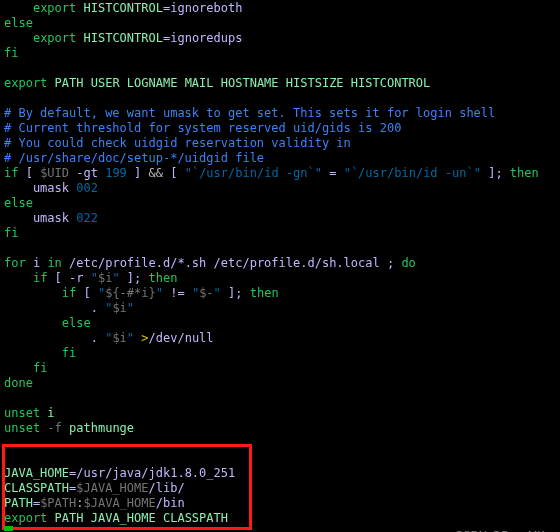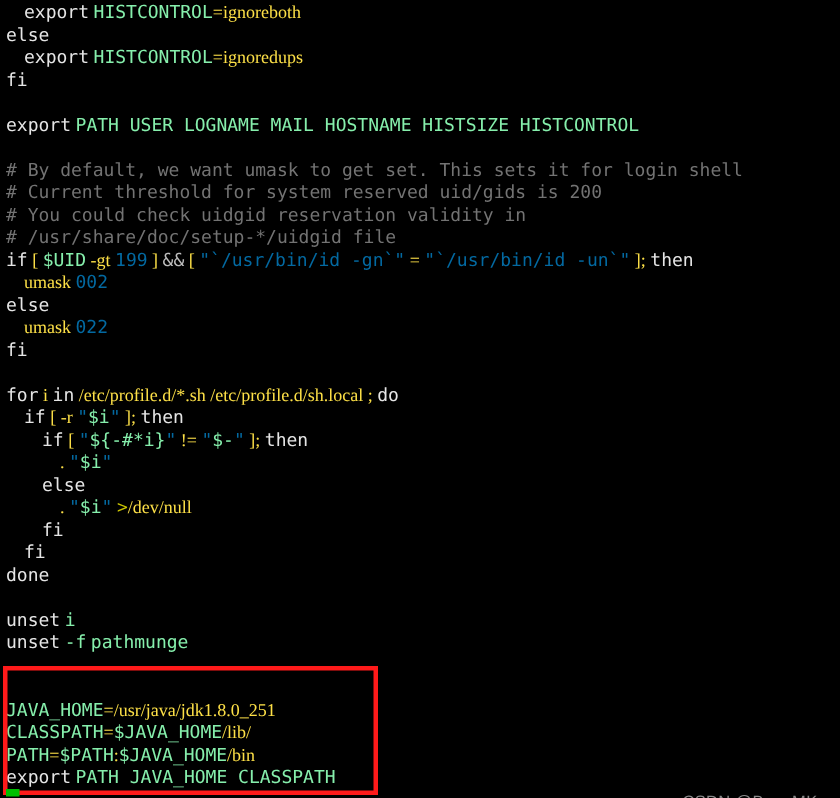--- a/index.html
+++ b/index.html
@@ -23,25 +23,25 @@
     left: 4px;
     top: 1px;
     white-space: pre;
     letter-spacing: 0px;
   }
   .ln {
     height: 15px;
     white-space: pre;
   }
   
-  .kw   { color: #e5e5e5; }            
+  .kw   { color: #22c55e; }            
   .cy   { color: #86efac; }            
-  .wh   { color: #fde047; font-family: Liberation Serif, serif; }            
-  .cm   { color: #737373; }            
-  .mg   { color: #86efac; }            
+  .wh   { color: #c4b5fd; }            
+  .cm   { color: #3b82f6; }            
+  .mg   { color: #737373; }            
   .rd   { color: #0369a1; }            
   .op   { color: #c9c400; }            
   .amp  { color: #bcbcbc; }            
 
   #redbox {
     position: absolute;
     left: 2px;
     top: 444px;
     width: 250px;
     height: 86px;

